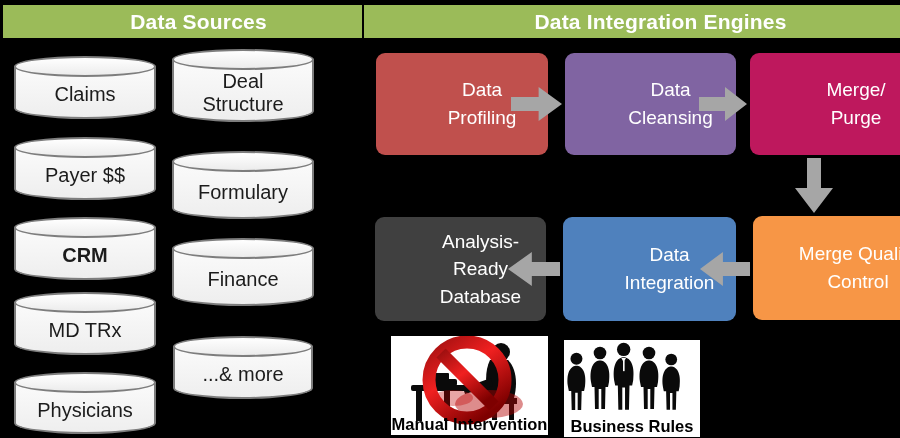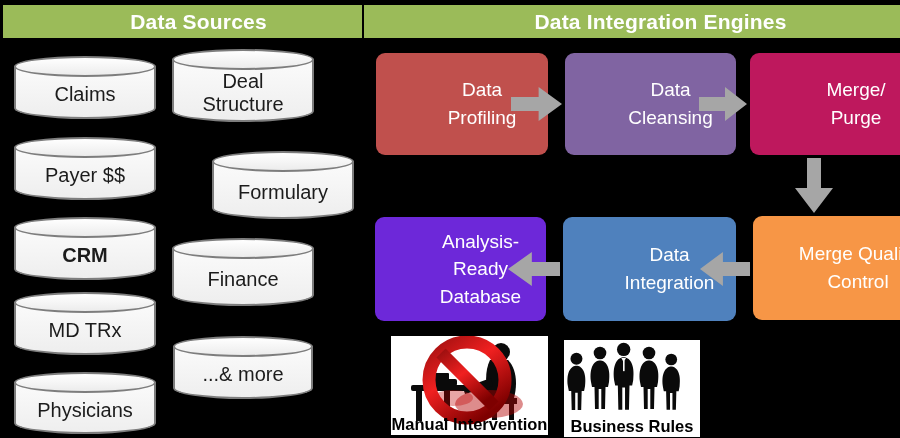--- a/index.html
+++ b/index.html
@@ -99,21 +99,21 @@
     <div class="cyl-body"></div>
     <div class="cyl-label">Physicians</div>
   </div>
 
   <div class="cyl" style="left:172px;top:49px;height:73px;">
     <div class="cyl-top"></div>
     <div class="cyl-body"></div>
     <div class="cyl-label">Deal
 Structure</div>
   </div>
-  <div class="cyl" style="left:172px;top:151px;height:68px;margin-left:40px;">
+  <div class="cyl" style="left:172px;top:151px;height:68px;">
     <div class="cyl-top"></div>
     <div class="cyl-body"></div>
     <div class="cyl-label">Formulary</div>
   </div>
   <div class="cyl" style="left:172px;top:238px;height:68px;">
     <div class="cyl-top"></div>
     <div class="cyl-body"></div>
     <div class="cyl-label">Finance</div>
   </div>
   <div class="cyl" style="left:173px;top:336px;height:63px;width:140px;">
@@ -144,21 +144,21 @@
     <span class="pbox-label">Merge/
 Purge</span>
   </div>
 
   <div class="arrow" style="left:794px;top:158px;width:40px;height:56px;">
     <svg viewBox="0 0 40 56" preserveAspectRatio="none">
         <polygon points="13,0 27,0 27,30 39,30 20,55 1,30 13,30" fill="currentColor"></polygon>
       </svg>
   </div>
 
-  <div class="pbox" style="left: 375px; top: 217px; width: 131px; height: 104px; background: #6d28d9; justify-content: center;">
+  <div class="pbox" style="left: 375px; top: 217px; width: 131px; height: 104px; background: #404040; justify-content: center;">
     <span class="pbox-label">Analysis-
 Ready
 Database</span>
   </div>
   <div class="arrow" style="left:508px;top:251px;width:52px;height:36px;">
     <svg viewBox="0 0 48 36" preserveAspectRatio="none">
         <polygon points="48,11 22,11 22,1 0,18 22,35 22,25 48,25" fill="currentColor"></polygon>
       </svg>
   </div>
   <div class="pbox" style="left: 563px; top: 217px; width: 133px; height: 104px; background: rgb(79, 129, 189);">

